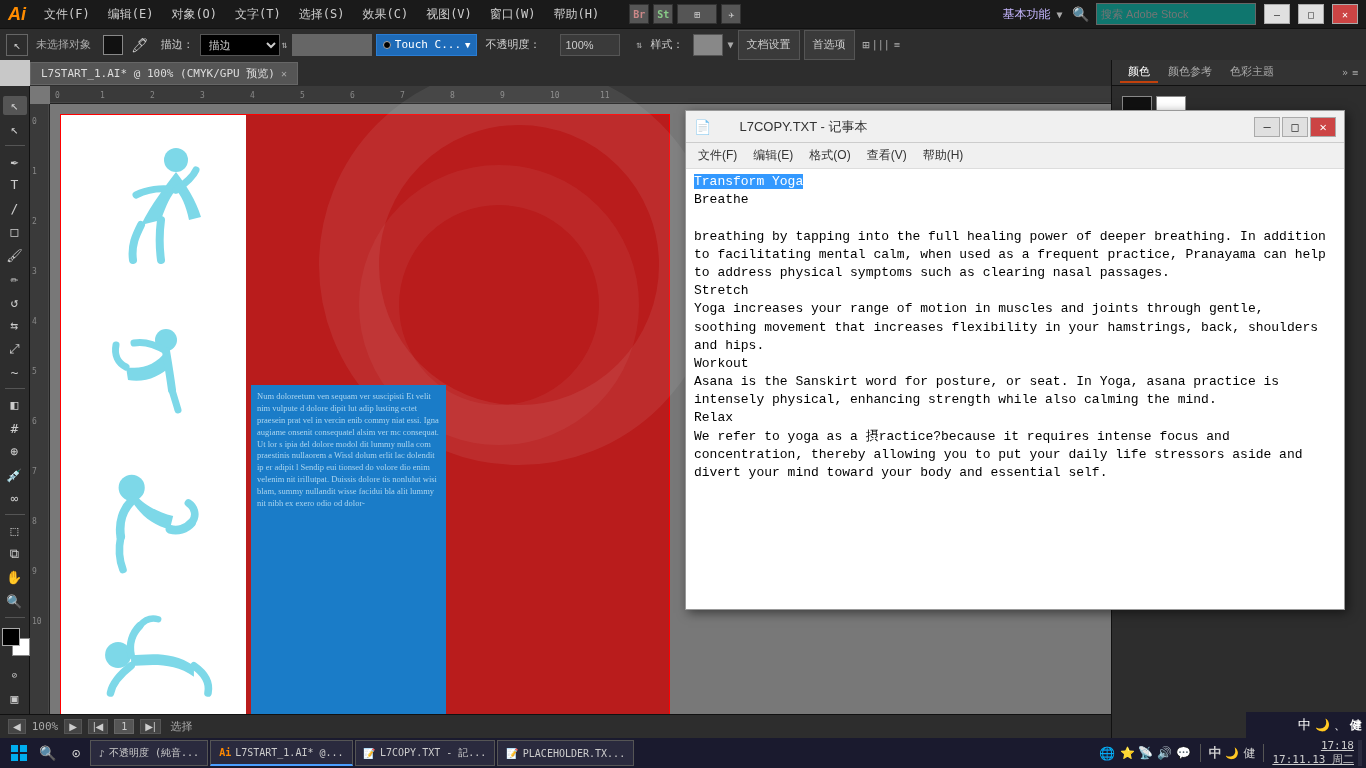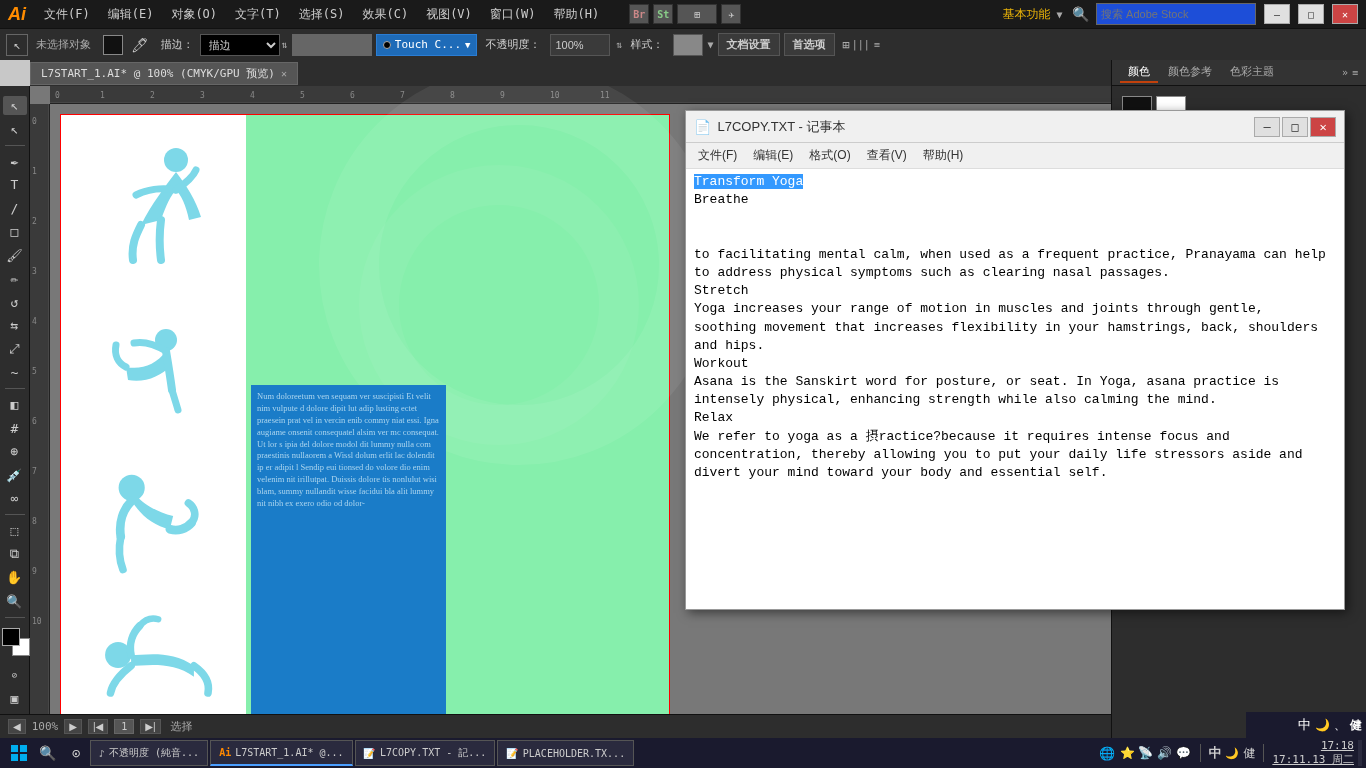--- a/index.html
+++ b/index.html
@@ -33,21 +33,21 @@
     .toolbar-input {
       background: #3a3a3a; border: 1px solid #555; color: #ccc; font-size: 11px;
       height: 22px; padding: 0 4px; width: 60px;
     }
     .toolbar-wide-input {
       background: #555; border: 1px solid #666; color: #ccc; font-size: 11px;
       height: 22px; padding: 0 4px; width: 120px;
     }
     .toolbar-btn {
       background: #3a3a3a; border: 1px solid #555; color: #ccc; font-size: 11px;
-      height: 23px; padding: 0 8px; cursor: pointer; font-weight: bold;
+      height: 30px; padding: 0 8px; cursor: pointer;
     }
     .color-box {
       width: 20px; height: 20px; background: #111; border: 1px solid #888;
     }
     .touch-dropdown {
       background: #1e6bb8; border: 1px solid #2a7dd4; color: white; font-size: 11px;
       height: 22px; padding: 0 6px; cursor: pointer; display: flex; align-items: center; gap: 4px;
     }
 
     
@@ -78,21 +78,21 @@
       position: absolute; top: 110px; left: 685px;
       width: 660px; height: 500px;
       background: white; border: 1px solid #999;
       z-index: 100; box-shadow: 3px 3px 10px rgba(0,0,0,0.5);
     }
     #notepad-titlebar {
       height: 32px; background: #f0f0f0; display: flex; align-items: center;
       padding: 0 8px; border-bottom: 1px solid #ccc;
     }
     .np-title-icon { margin-right: 6px; font-size: 14px; }
-    .np-title-text { font-size: 13px; color: #333; flex: 1; font-family: 'MS UI Gothic', sans-serif; }
+    .np-title-text { font-size: 13px; color: #333; flex: 1; font-family: 'MS UI Gothic', sans-serif; margin-left: 22px; }
     .np-window-btn {
       width: 26px; height: 20px; background: #e0e0e0; border: 1px solid #aaa;
       display: flex; align-items: center; justify-content: center; font-size: 12px;
       cursor: pointer; margin-left: 2px; color: #333;
     }
     #notepad-menubar {
       height: 26px; background: #f0f0f0; display: flex; align-items: center;
       padding: 0 6px; gap: 4px; border-bottom: 1px solid #ddd;
     }
     .np-menu { font-size: 12px; color: #333; padding: 2px 6px; cursor: pointer; font-family: 'MS UI Gothic', sans-serif; }
@@ -165,24 +165,24 @@
     </div>
     <div style="width: 40px; height: 20px; background: #555; border: 1px solid #333; display: flex; align-items: center; justify-content: center;">
       <span style="color: #ccc; font-size: 10px;">⊞</span>
     </div>
     <div style="width: 20px; height: 20px; background: #555; border: 1px solid #333; display: flex; align-items: center; justify-content: center;">
       <span style="color: #ccc; font-size: 10px;">✈</span>
     </div>
   </div>
   <div class="menu-spacer"></div>
   <div class="top-right-controls">
-    <span style="font-size: 12px; color: #eab308;">基本功能</span>
+    <span style="font-size: 12px; color: #c4b5fd;">基本功能</span>
     <span style="color: #aaa; font-size: 10px;">▼</span>
     <span style="color: #aaa; font-size: 14px; margin-left: 4px;">🔍</span>
-    <input type="text" class="toolbar-wide-input" style="width: 160px; background: #1d4ed8;" placeholder="搜索 Adobe Stock">
+    <input type="text" class="toolbar-wide-input" style="width: 160px; background: #0f766e;" placeholder="搜索 Adobe Stock">
     <div class="np-window-btn" style="font-size: 10px;">—</div>
     <div class="np-window-btn" style="font-size: 10px;">□</div>
     <div class="np-window-btn" style="font-size: 10px; background: #cc4444; color: white;">✕</div>
   </div>
 </div>
 
 <div id="toolbar">
   <div style="width: 22px; height: 22px; border: 1px solid #666; display: flex; align-items: center; justify-content: center; cursor: pointer;">
     <span style="color: #ccc; font-size: 12px;">↖</span>
   </div>
@@ -195,21 +195,21 @@
       <option>描边</option>
     </select>
     <span style="color: #aaa; font-size: 10px;">⇅</span>
   </div>
   <div style="width: 80px; height: 22px; background: #666;"></div>
   <div class="touch-dropdown">
     <span style="width: 8px; height: 8px; background: black; border-radius: 50%; border: 1px solid #aaa; display: inline-block;"></span>
     <span>Touch C...</span>
     <span style="font-size: 9px;">▼</span>
   </div>
-  <div style="display: flex; align-items: center; gap: 6px;">
+  <div style="display: flex; align-items: center; gap: 16px;">
     <span class="toolbar-item">不透明度：</span>
     <input type="text" class="toolbar-input" value="100%" style="">
     <span style="color: #aaa; font-size: 10px;">⇅</span>
   </div>
   <div style="display: flex; align-items: center; gap: 5px;">
     <span class="toolbar-item">样式：</span>
     <div style="width: 30px; height: 22px; background: #888; border: 1px solid #555;"></div>
     <span style="color: #aaa; font-size: 10px;">▼</span>
   </div>
   <button class="toolbar-btn">文档设置</button>
@@ -362,21 +362,21 @@
           <ellipse cx="25" cy="45" rx="12" ry="12" fill="#7dd8e8"></ellipse>
           <path d="M37 45 C50 45, 75 40, 95 55 L95 65 C75 50, 50 55, 37 55Z" fill="#7dd8e8"></path>
           <path d="M95 55 C105 62, 110 70, 108 80" stroke="#7dd8e8" stroke-width="7" fill="none" stroke-linecap="round"></path>
           <path d="M37 45 C35 35, 38 25, 45 18" stroke="#7dd8e8" stroke-width="7" fill="none" stroke-linecap="round"></path>
           <path d="M45 18 C50 12, 55 10, 62 12" stroke="#7dd8e8" stroke-width="6" fill="none" stroke-linecap="round"></path>
           <path d="M37 55 C28 62, 20 70, 18 80" stroke="#7dd8e8" stroke-width="7" fill="none" stroke-linecap="round"></path>
         </svg>
       </div>
     </div>
 
-    <div style="position: absolute; left: 185px; top: 0; right: 0; height: 100%; background: #86efac;">
+    <div style="position: absolute; left: 185px; top: 0; right: 0; height: 100%; background: #b91c1c;">
 
       <div style="position: absolute; top: -50px; right: -50px; width: 400px; height: 400px; border-radius: 50%; border: 60px solid rgba(255,255,255,0.07);"></div>
       <div style="position: absolute; top: 50px; right: 30px; width: 280px; height: 280px; border-radius: 50%; border: 40px solid rgba(255,255,255,0.05);"></div>
 
       <div style="position: absolute; left: 5px; top: 270px; width: 195px; height: 370px; background: #1a7cc8; color: #aad4ee; font-size: 8.5px; font-family: 'Times New Roman', serif; overflow: hidden; padding: 6px;">
         <div style="line-height: 1.4;">Num doloreetum ven sequam ver suscipisti Et velit nim vulpute d dolore dipit lut adip lusting ectet praesein prat vel in vercin enib commy niat essi. Igna augiame onsenit consequatel alsim ver mc consequat. Ut lor s ipia del dolore modol dit lummy nulla com praestinis nullaorem a Wissl dolum erlit lac dolendit ip er adipit l Sendip eui tionsed do volore dio enim velenim nit irillutpat. Duissis dolore tis nonlulut wisi blam, summy nullandit wisse facidui bla alit lummy nit nibh ex exero odio od dolor-</div>
       </div>
     </div>
   </div>
 </div>
@@ -393,21 +393,21 @@
     <span class="np-menu">文件(F)</span>
     <span class="np-menu">编辑(E)</span>
     <span class="np-menu">格式(O)</span>
     <span class="np-menu">查看(V)</span>
     <span class="np-menu">帮助(H)</span>
   </div>
   <div id="notepad-content">
     <span class="np-selected">Transform Yoga</span><br>
     <span>Breathe</span><br>
     <br>
-    <br>
+    <span>breathing by tapping into the full healing power of deeper breathing. In addition</span><br>
     <span>to facilitating mental calm, when used as a frequent practice, Pranayama can help</span><br>
     <span>to address physical symptoms such as clearing nasal passages.</span><br>
     <span>Stretch</span><br>
     <span>Yoga increases your range of motion in muscles and joints through gentle,</span><br>
     <span>soothing movement that increases flexibility in your hamstrings, back, shoulders</span><br>
     <span>and hips.</span><br>
     <span>Workout</span><br>
     <span>Asana is the Sanskirt word for posture, or seat. In Yoga, asana practice is</span><br>
     <span>intensely physical, enhancing strength while also calming the mind.</span><br>
     <span>Relax</span><br>

